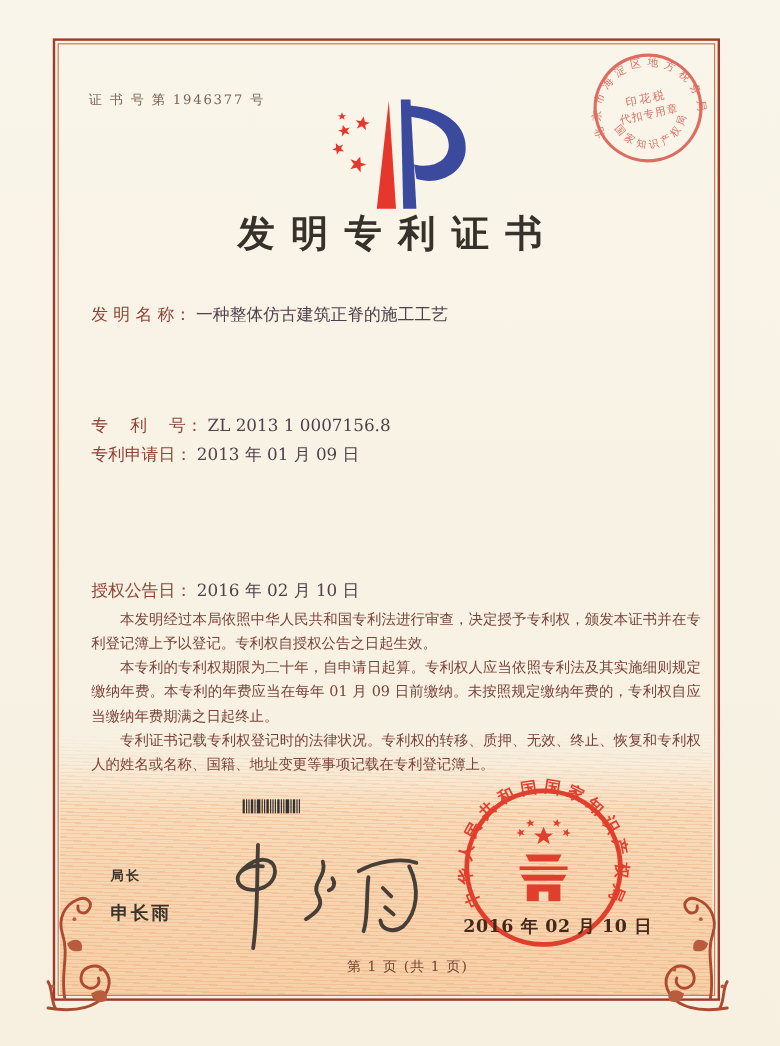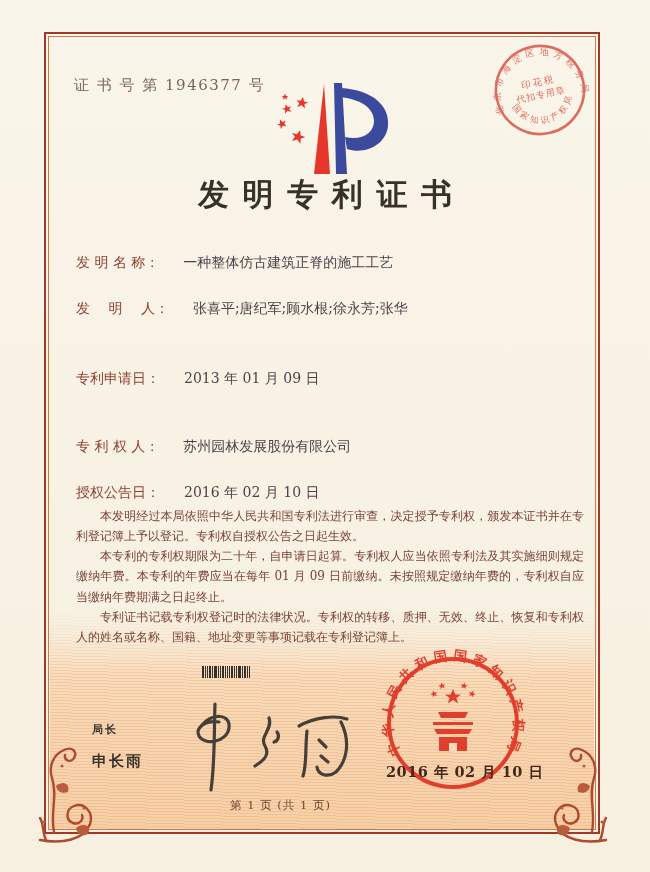--- a/index.html
+++ b/index.html
@@ -13,46 +13,46 @@
     position:absolute;left:50px;top:606px;width:544px;height:224px;z-index:1;
     background:
       repeating-linear-gradient(1.5deg, rgba(227,150,95,.28) 0 1px, rgba(255,255,255,0) 1px 3px),
       linear-gradient(180deg, rgba(249,218,185,0) 0, rgba(249,216,180,.75) 55px, #f8d7b4 110px, #f6d0a8 100%);
     -webkit-mask-image:linear-gradient(180deg,transparent 0,#000 70px);
             mask-image:linear-gradient(180deg,transparent 0,#000 70px);
   }
   .frame-outer{position:absolute;left:44px;top:32px;width:552px;height:798px;
     border:2px solid #9e3a27;z-index:2;}
   .frame-inner{position:absolute;inset:2px;border:1px solid #c87b4e;}
-  .cert-no{position:absolute;left:74px;top:76px;font-size:15px;color:#7c6453;
+  .cert-no{position:absolute;left:74px;top:76px;font-size:11px;color:#7c6453;
     letter-spacing:1.5px;z-index:3;}
   .logo{position:absolute;left:277px;top:82px;z-index:3;}
   .tax-stamp{position:absolute;left:483px;top:33px;z-index:4;opacity:.85;
     transform:rotate(-12deg);}
   .title{position:absolute;left:0;top:174px;width:650px;text-align:center;
     font-size:31px;font-weight:600;color:#37312b;letter-spacing:.44em;text-indent:.44em;z-index:3;}
   .field-row{position:absolute;left:76px;font-size:14px;z-index:3;white-space:nowrap;}
   .field-label{color:#8e4336;}
-  .field-value{color:#50404b;margin-left:24px;}
+  .field-value{color:#50404b;margin-left:4px;}
   .f0{top:254px}.f1{top:300px}.f2{top:346px}.f3{top:370px}.f4{top:438px}.f5{top:484px}
   .body-text{position:absolute;left:76px;top:506px;width:508px;z-index:3;}
   .body-text p{margin:0;text-indent:2em;font-size:12px;line-height:1.68;
     color:#7a4339;text-align:justify;}
   .barcode{position:absolute;left:202px;top:666px;z-index:3;}
   .director-title{position:absolute;left:92px;top:722px;z-index:3;
     font-family:"DejaVu Sans","Liberation Sans",sans-serif;font-weight:700;
     font-size:11px;color:#3a332c;letter-spacing:2px;}
   .director-name{position:absolute;left:92px;top:752px;z-index:3;
     font-family:Liberation Mono, monospace;font-weight:700;
     font-size:15px;color:#3a332c;letter-spacing:2px;}
   .signature{position:absolute;left:185px;top:698px;z-index:6;}
   .seal{position:absolute;left:378px;top:648px;z-index:5;opacity:.93;}
   .seal-date{position:absolute;left:386px;top:763px;z-index:6;font-size:14.5px;
     font-weight:700;color:#45281c;letter-spacing:.5px;}
-  .footer{position:absolute;left:230px;top:798px;width:160px;text-align:left;
+  .footer{position:absolute;left:230px;top:798px;width:160px;text-align:right;
     font-size:11.5px;color:#6f4533;z-index:3;letter-spacing:1px;}
   .ornament{position:absolute;z-index:2;}
   .orn-left{left:32px;top:736px;}
   .orn-right{left:518px;top:736px;transform:scaleX(-1);}
 </style>
 </head>
 <body>
 
 <div class="page">
 
@@ -120,28 +120,25 @@
     </text>
     <text x="57" y="52" font-size="9.5" fill="#d8564a" text-anchor="middle" letter-spacing="2">印花税</text>
     <text x="57" y="65" font-size="9" fill="#d8564a" text-anchor="middle" letter-spacing="1">代扣专用章</text>
   </svg>
 
   <div class="title">发明专利证书</div>
 
   <div class="field-row f0">
     <span class="field-label">发 明 名 称：</span><span class="field-value">一种整体仿古建筑正脊的施工工艺</span>
   </div>
-  <div class="field-row f1">
-    <span class="field-label">发　 明　 人：</span><span class="field-value">张喜平;唐纪军;顾水根;徐永芳;张华</span>
+  <div class="field-row f2">
+    <span class="field-label">专　 利　 号：</span><span class="field-value">ZL 2013 1 0007156.8</span>
   </div>
   <div class="field-row f3">
     <span class="field-label">专利申请日：</span><span class="field-value">2013 年 01 月 09 日</span>
-  </div>
-  <div class="field-row f4">
-    <span class="field-label">专 利 权 人：</span><span class="field-value">苏州园林发展股份有限公司</span>
   </div>
   <div class="field-row f5">
     <span class="field-label">授权公告日：</span><span class="field-value">2016 年 02 月 10 日</span>
   </div>
 
   <div class="body-text">
     <p>本发明经过本局依照中华人民共和国专利法进行审查，决定授予专利权，颁发本证书并在专利登记簿上予以登记。专利权自授权公告之日起生效。</p>
     <p>本专利的专利权期限为二十年，自申请日起算。专利权人应当依照专利法及其实施细则规定缴纳年费。本专利的年费应当在每年 01 月 09 日前缴纳。未按照规定缴纳年费的，专利权自应当缴纳年费期满之日起终止。</p>
     <p>专利证书记载专利权登记时的法律状况。专利权的转移、质押、无效、终止、恢复和专利权人的姓名或名称、国籍、地址变更等事项记载在专利登记簿上。</p>
   </div>

